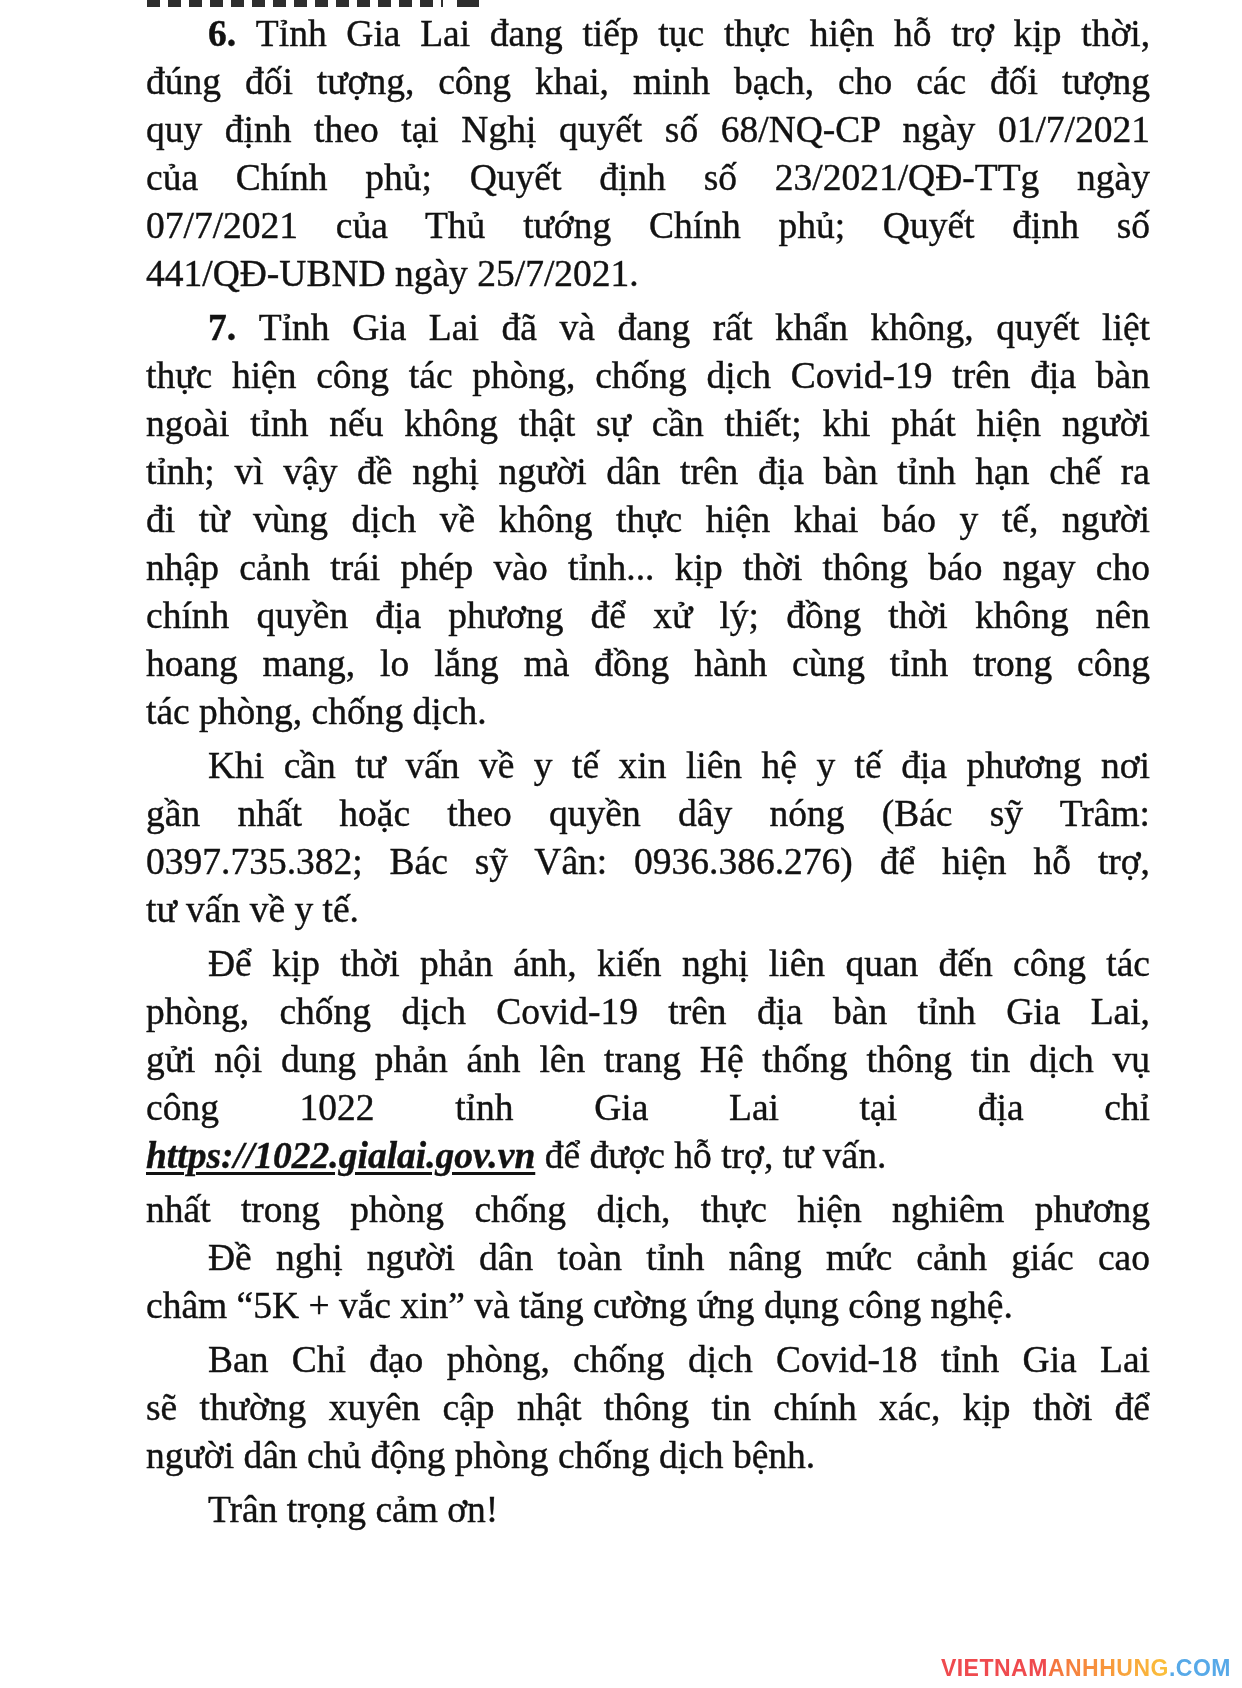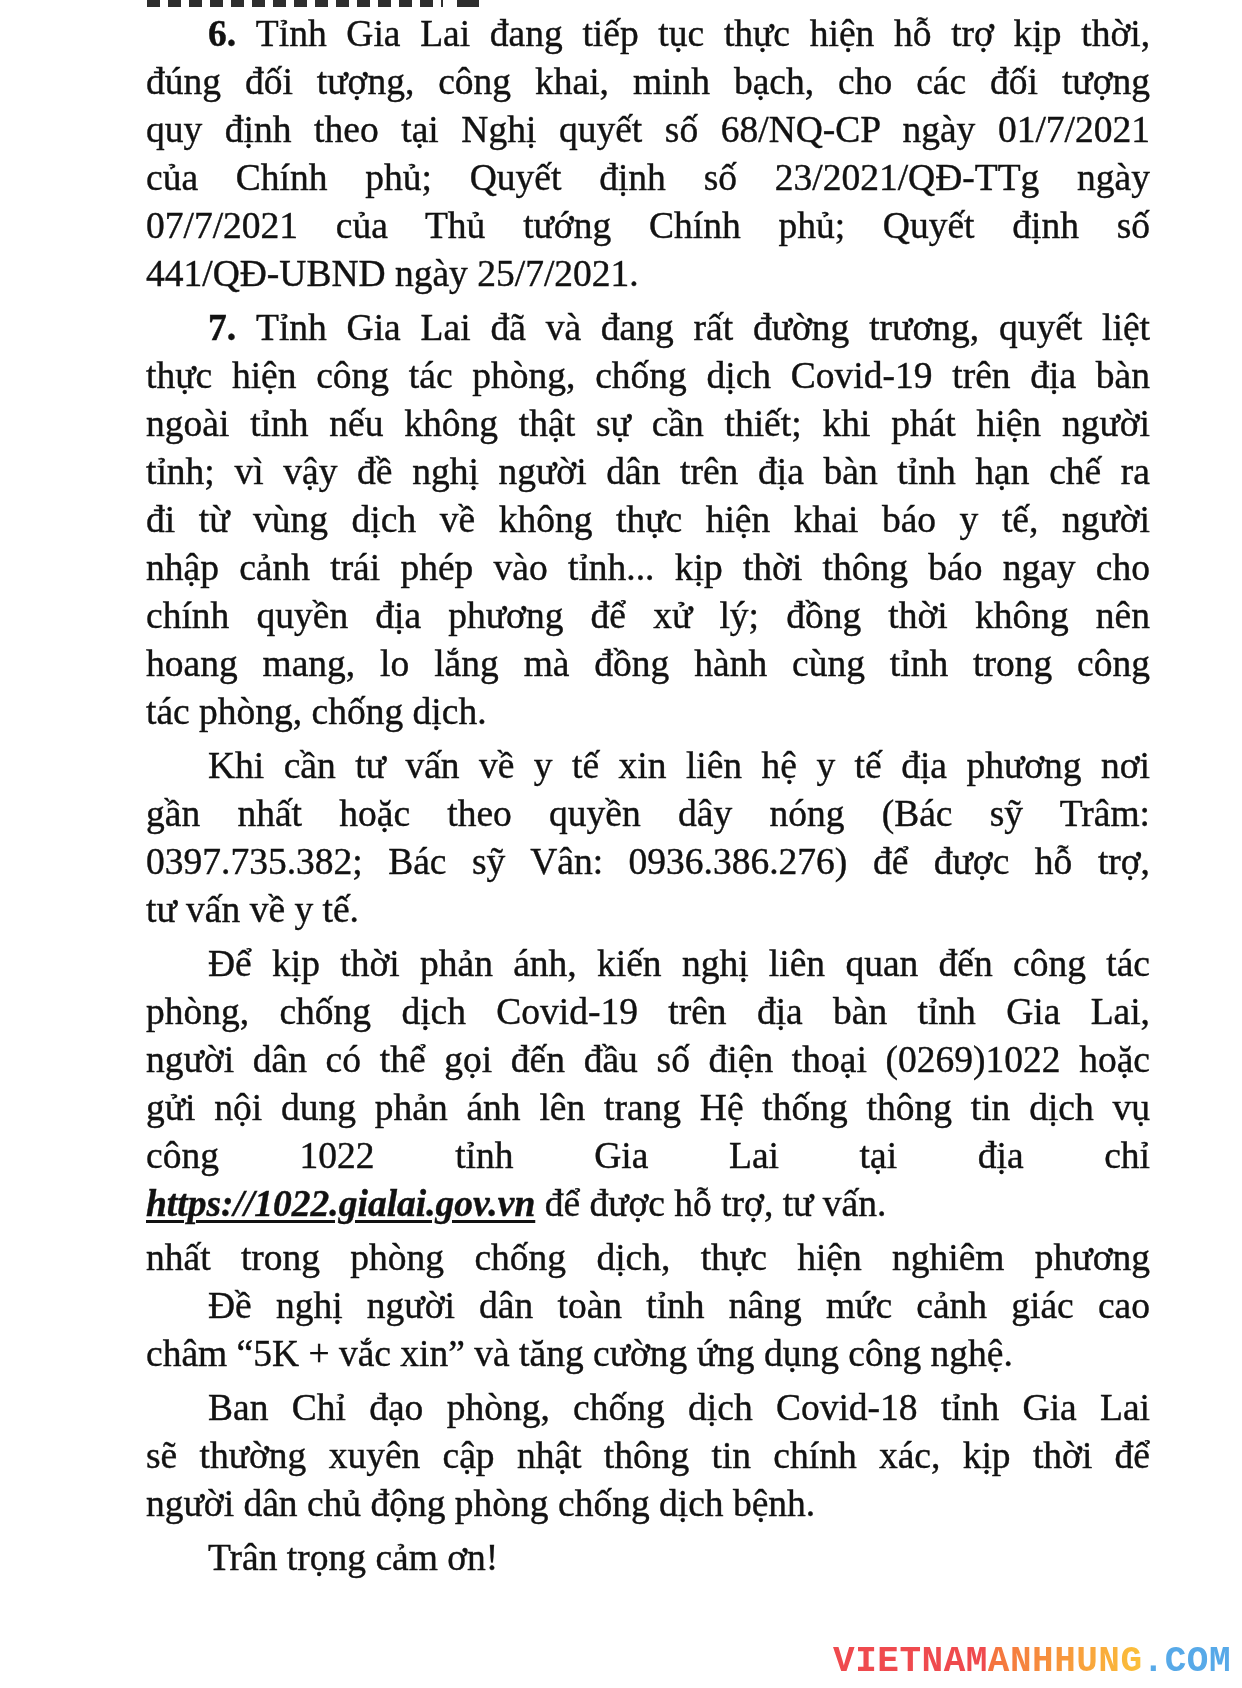--- a/index.html
+++ b/index.html
@@ -39,23 +39,23 @@
   }
   .line.first{text-indent:62px;}
   .line.last{text-align-last:left;}
   .seg-b{font-weight:bold;}
   .seg-i{font-style:italic;}
   .seg-u{text-decoration:underline;text-decoration-thickness:2.5px;text-underline-offset:4px;}
   .watermark{
     position:absolute;
     right:5px;
     bottom:6px;
-    font-family:Liberation Mono, monospace;
+    font-family:Liberation Sans, sans-serif;
     font-weight:bold;
-    font-size:36px;
+    font-size:23px;
     letter-spacing:0.5px;
     white-space:nowrap;
     -webkit-text-stroke:0;
   }
 </style>
 </head>
 <body>
 
 <div class="page">
   <div class="fragment"></div>
@@ -63,40 +63,39 @@
   <div class="doc">
       <div class="para">
         <div class="line first"><span class=" seg-b">6. </span><span class="">Tỉnh Gia Lai đang tiếp tục thực hiện hỗ trợ kịp thời,</span></div>
         <div class="line"><span class="">đúng đối tượng, công khai, minh bạch, cho các đối tượng</span></div>
         <div class="line"><span class="">quy định theo tại Nghị quyết số 68/NQ-CP ngày 01/7/2021</span></div>
         <div class="line"><span class="">của Chính phủ; Quyết định số 23/2021/QĐ-TTg ngày</span></div>
         <div class="line"><span class="">07/7/2021 của Thủ tướng Chính phủ; Quyết định số</span></div>
         <div class="line last"><span class="">441/QĐ-UBND ngày 25/7/2021.</span></div>
       </div>
       <div class="para">
-        <div class="line first"><span class=" seg-b">7. </span><span class="">Tỉnh Gia Lai đã và đang rất đường trương, quyết liệt</span></div>
+        <div class="line first"><span class=" seg-b">7. </span><span class="">Tỉnh Gia Lai đã và đang rất khẩn không, quyết liệt</span></div>
         <div class="line"><span class="">thực hiện công tác phòng, chống dịch Covid-19 trên địa bàn</span></div>
         <div class="line"><span class="">ngoài tỉnh nếu không thật sự cần thiết; khi phát hiện người</span></div>
         <div class="line"><span class="">tỉnh; vì vậy đề nghị người dân trên địa bàn tỉnh hạn chế ra</span></div>
         <div class="line"><span class="">đi từ vùng dịch về không thực hiện khai báo y tế, người</span></div>
         <div class="line"><span class="">nhập cảnh trái phép vào tỉnh... kịp thời thông báo ngay cho</span></div>
         <div class="line"><span class="">chính quyền địa phương để xử lý; đồng thời không nên</span></div>
         <div class="line"><span class="">hoang mang, lo lắng mà đồng hành cùng tỉnh trong công</span></div>
         <div class="line last"><span class="">tác phòng, chống dịch.</span></div>
       </div>
       <div class="para">
         <div class="line first"><span class="">Khi cần tư vấn về y tế xin liên hệ y tế địa phương nơi</span></div>
         <div class="line"><span class="">gần nhất hoặc theo quyền dây nóng (Bác sỹ Trâm:</span></div>
-        <div class="line"><span class="">0397.735.382; Bác sỹ Vân: 0936.386.276) để được hỗ trợ,</span></div>
+        <div class="line"><span class="">0397.735.382; Bác sỹ Vân: 0936.386.276) để hiện hỗ trợ,</span></div>
         <div class="line last"><span class="">tư vấn về y tế.</span></div>
       </div>
       <div class="para">
         <div class="line first"><span class="">Để kịp thời phản ánh, kiến nghị liên quan đến công tác</span></div>
         <div class="line"><span class="">phòng, chống dịch Covid-19 trên địa bàn tỉnh Gia Lai,</span></div>
-        <div class="line"><span class="">người dân có thể gọi đến đầu số điện thoại (0269)1022 hoặc</span></div>
         <div class="line"><span class="">gửi nội dung phản ánh lên trang Hệ thống thông tin dịch vụ</span></div>
         <div class="line"><span class="">công 1022 tỉnh Gia Lai tại địa chỉ</span></div>
         <div class="line last"><span class=" seg-b seg-i seg-u">https://1022.gialai.gov.vn</span><span class=""> để được hỗ trợ, tư vấn.</span></div>
       </div>
       <div class="para">
         <div class="line"><span class="">nhất trong phòng chống dịch, thực hiện nghiêm phương</span></div>
         <div class="line first"><span class="">Đề nghị người dân toàn tỉnh nâng mức cảnh giác cao</span></div>
         <div class="line last"><span class="">châm “5K + vắc xin” và tăng cường ứng dụng công nghệ.</span></div>
       </div>
       <div class="para">

